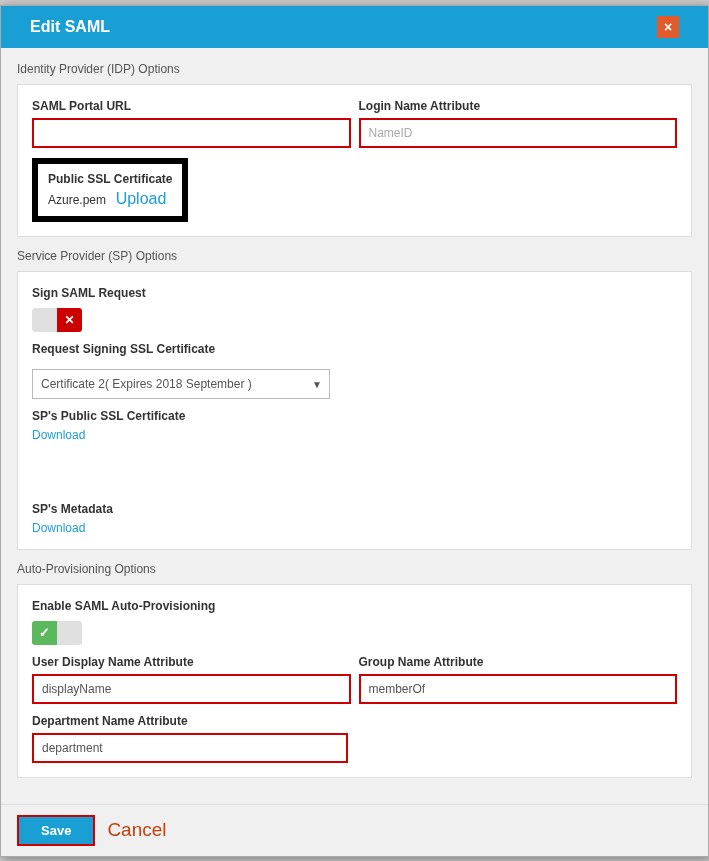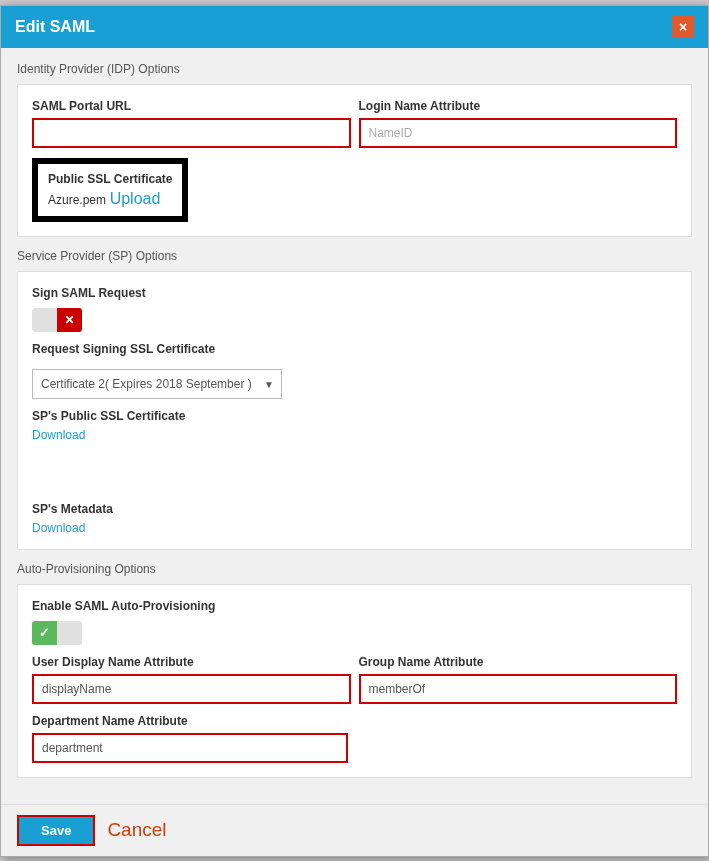--- a/index.html
+++ b/index.html
@@ -14,21 +14,21 @@
     }
     .dialog {
       width: 709px;
       background: #f0f0f0;
       border: 1px solid #aaa;
       box-shadow: 2px 2px 10px rgba(0,0,0,0.4);
     }
     .dialog-header {
       background: #1a9fd4;
       color: white;
-      padding: 10px 14px;
+      padding: 10px 29px;
       display: flex;
       justify-content: space-between;
       align-items: center;
       font-size: 16px;
       font-weight: bold;
     }
     .close-btn {
       background: #e05a2b;
       color: white;
       border: none;
@@ -89,20 +89,21 @@
       display: inline-block;
       margin-top: 10px;
       background: white;
     }
     .ssl-cert-box .field-label {
       margin-bottom: 4px;
     }
     .file-link {
       font-size: 12px;
       color: #333;
+      margin-right: 6px;
     }
     .upload-link {
       color: #1a9fd4;
       cursor: pointer;
       font-size: 16px;
       text-decoration: none;
     }
     
     .toggle-container {
       display: flex;
@@ -157,21 +158,21 @@
       align-items: center;
       justify-content: center;
       color: white;
       font-size: 12px;
       font-weight: bold;
     }
     
     .select-wrapper {
       position: relative;
       display: inline-block;
-      width: 250px;
+      width: 298px;
     }
     .select-input {
       width: 100%;
       border: 1px solid #bbb;
       padding: 5px 28px 5px 8px;
       font-size: 12px;
       color: #555;
       background: white;
       appearance: none;
       cursor: pointer;

